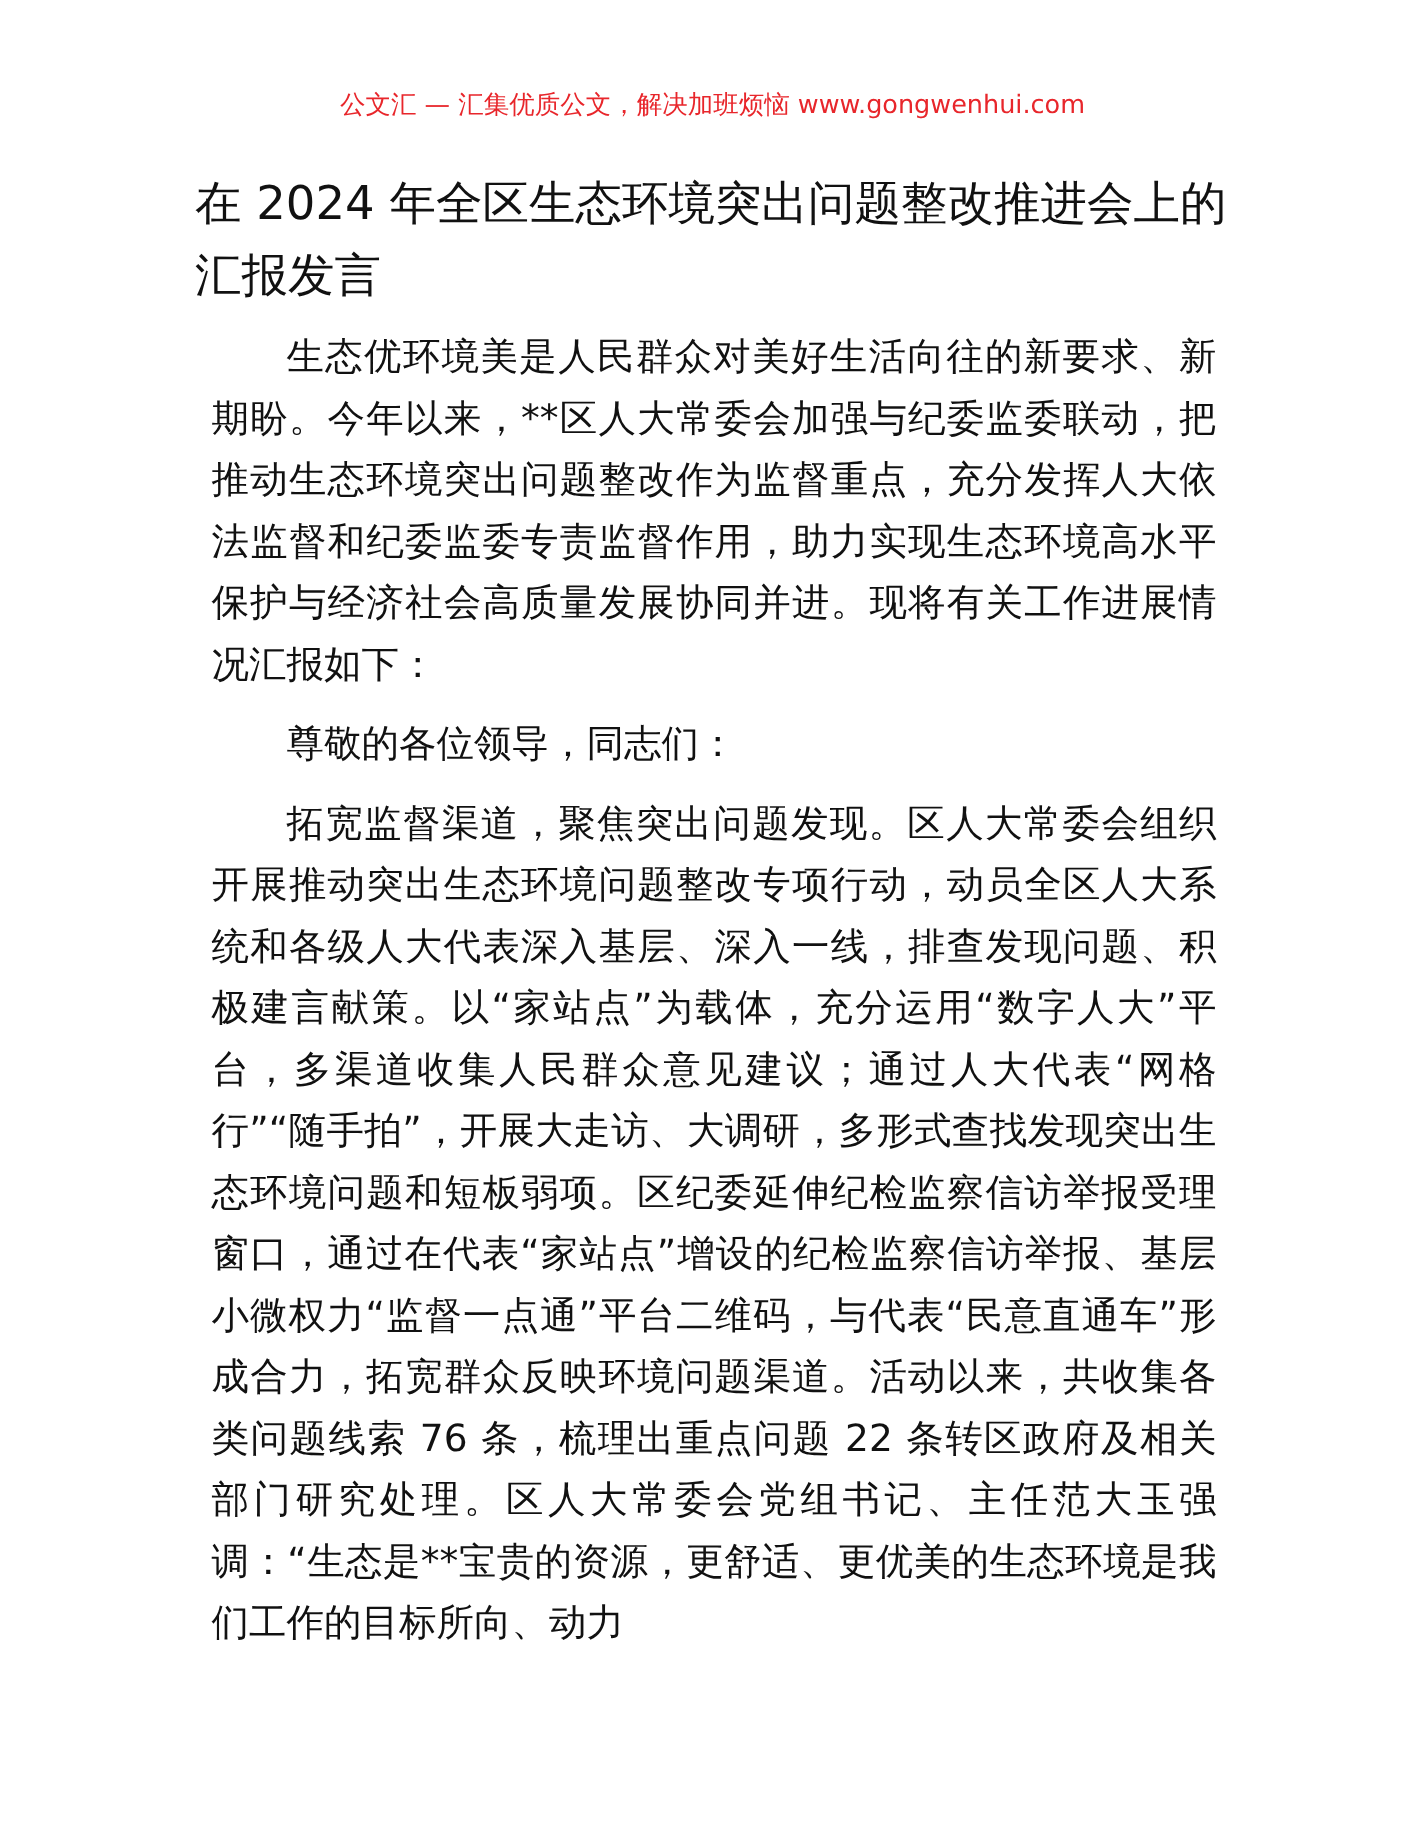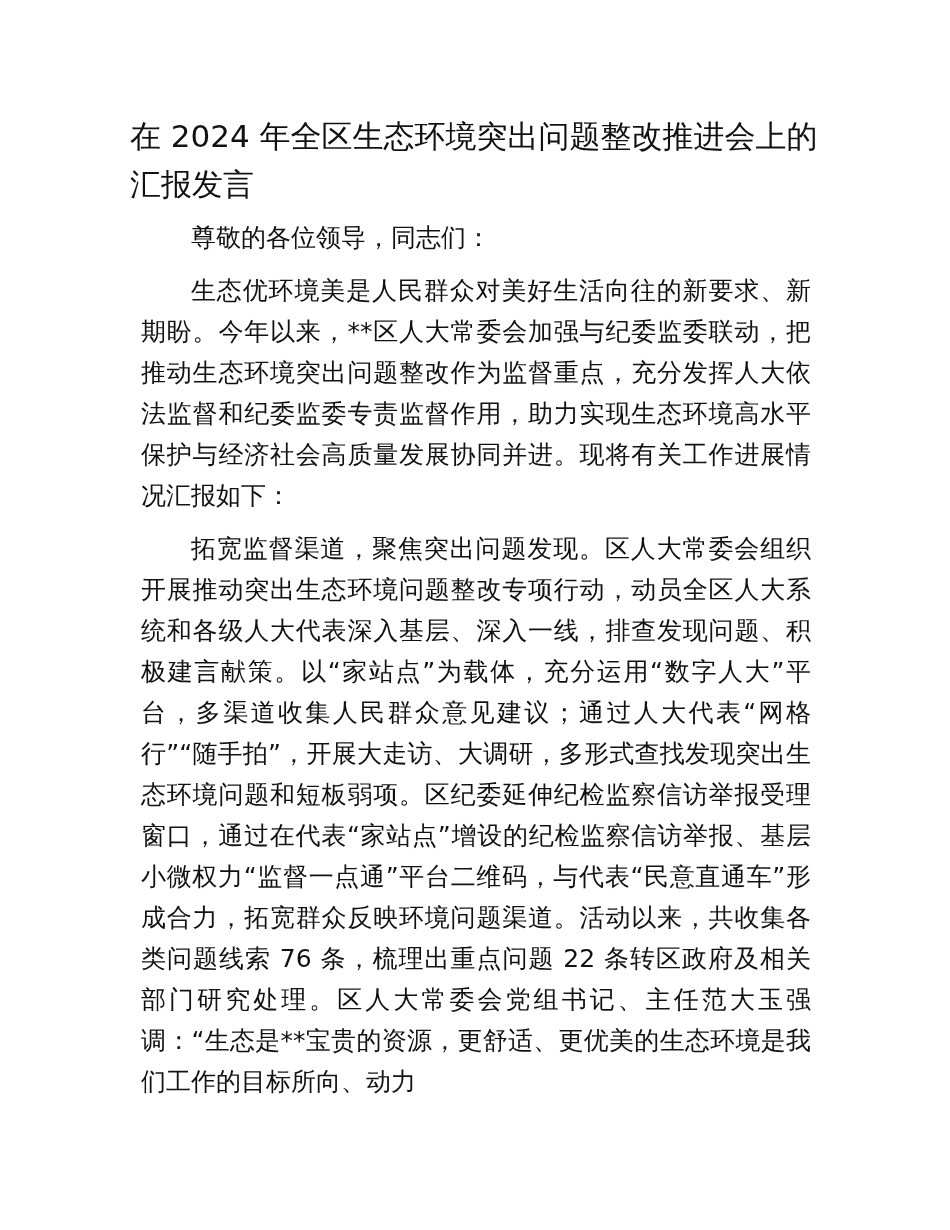--- a/index.html
+++ b/index.html
@@ -21,19 +21,20 @@
     margin: 0; line-height: 41px; text-indent: 50px; text-align: justify;
     text-justify: inter-character;
   }
   .salutation { margin-bottom: 12px; }
   .p1 { margin-bottom: 12px; }
 </style>
 </head>
 <body>
 
 <div class="page">
+  <div class="header-banner">公文汇 — 汇集优质公文，解决加班烦恼 www.gongwenhui.com</div>
   <div class="title">在 2024 年全区生态环境突出问题整改推进会上的汇报发言</div>
   <div class="body-text">
+    <p class="para p1">生态优环境美是人民群众对美好生活向往的新要求、新期盼。今年以来，**区人大常委会加强与纪委监委联动，把推动生态环境突出问题整改作为监督重点，充分发挥人大依法监督和纪委监委专责监督作用，助力实现生态环境高水平保护与经济社会高质量发展协同并进。现将有关工作进展情况汇报如下：</p>
     <p class="para salutation">尊敬的各位领导，同志们：</p>
-    <p class="para p1">生态优环境美是人民群众对美好生活向往的新要求、新期盼。今年以来，**区人大常委会加强与纪委监委联动，把推动生态环境突出问题整改作为监督重点，充分发挥人大依法监督和纪委监委专责监督作用，助力实现生态环境高水平保护与经济社会高质量发展协同并进。现将有关工作进展情况汇报如下：</p>
     <p class="para">拓宽监督渠道，聚焦突出问题发现。区人大常委会组织开展推动突出生态环境问题整改专项行动，动员全区人大系统和各级人大代表深入基层、深入一线，排查发现问题、积极建言献策。以“家站点”为载体，充分运用“数字人大”平台，多渠道收集人民群众意见建议；通过人大代表“网格行”“随手拍”，开展大走访、大调研，多形式查找发现突出生态环境问题和短板弱项。区纪委延伸纪检监察信访举报受理窗口，通过在代表“家站点”增设的纪检监察信访举报、基层小微权力“监督一点通”平台二维码，与代表“民意直通车”形成合力，拓宽群众反映环境问题渠道。活动以来，共收集各类问题线索 76 条，梳理出重点问题 22 条转区政府及相关部门研究处理。区人大常委会党组书记、主任范大玉强调：“生态是**宝贵的资源，更舒适、更优美的生态环境是我们工作的目标所向、动力</p>
   </div>
 </div>
 
 </body></html>

